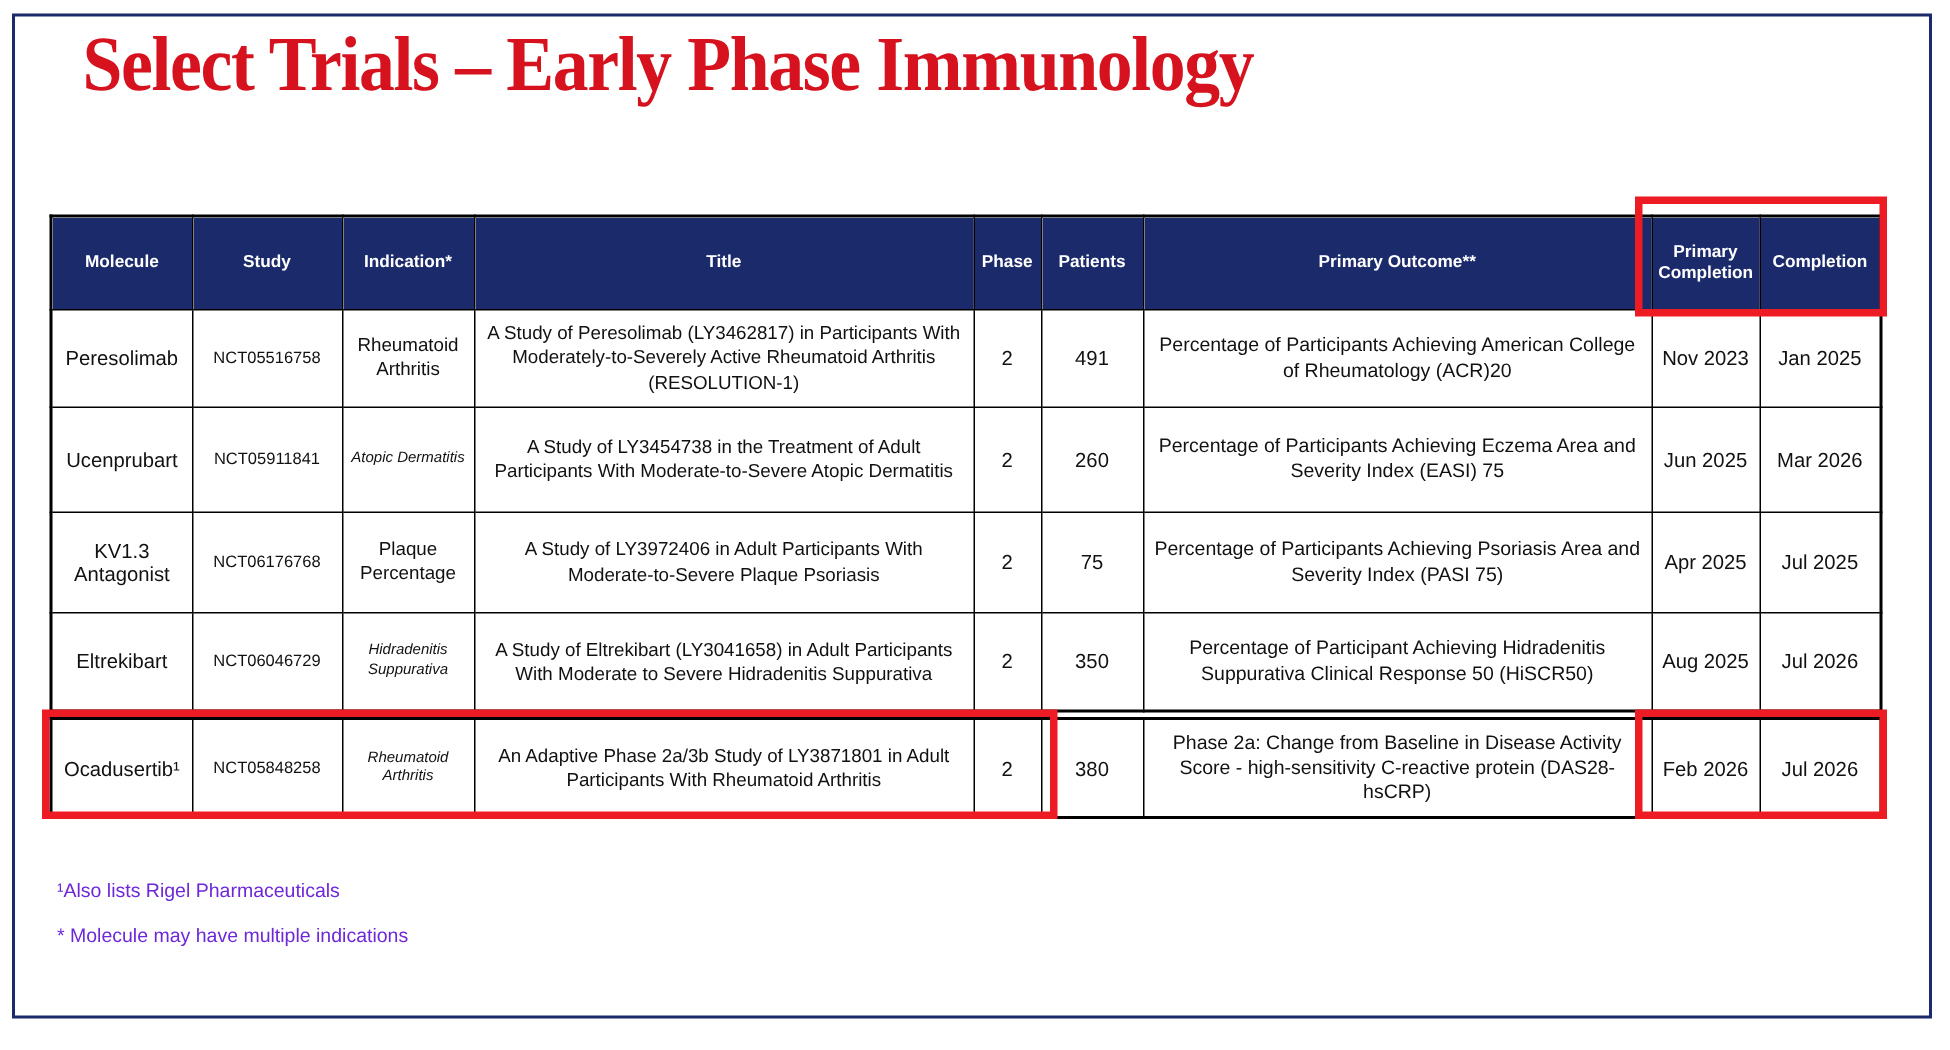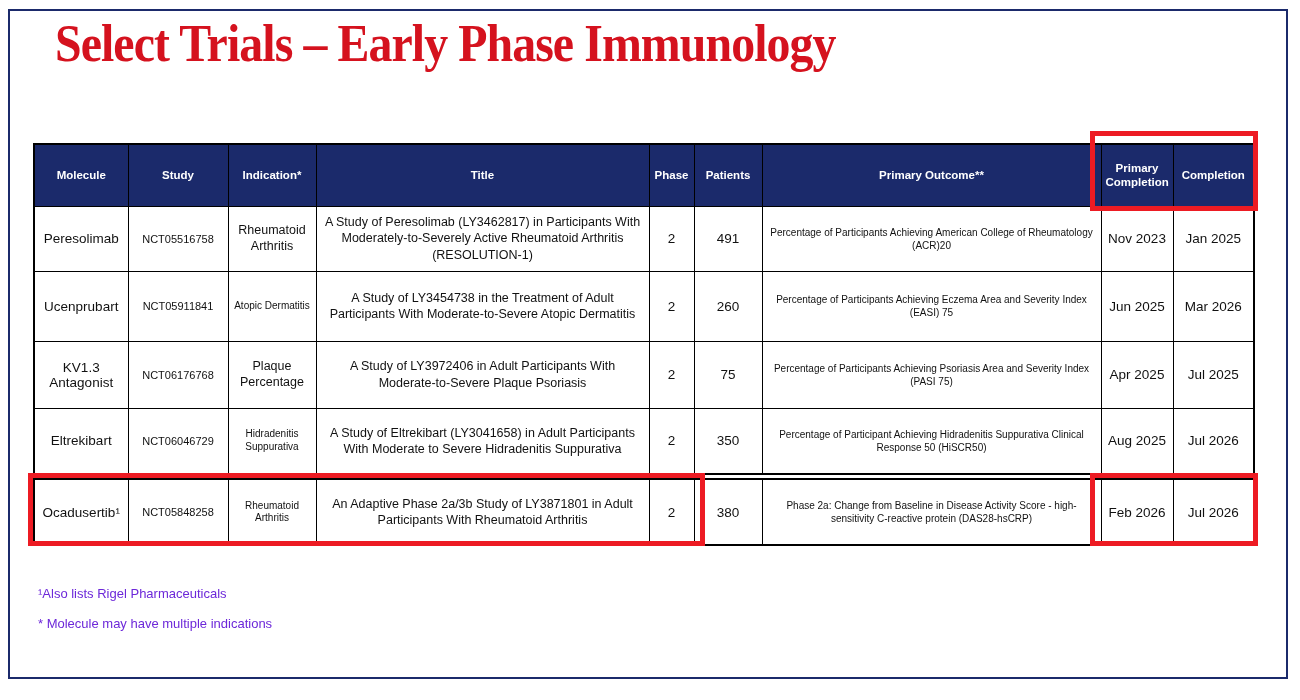--- a/index.html
+++ b/index.html
@@ -66,24 +66,24 @@
   tr.r0 { height: 65px; }
   tr.r1 { height: 70px; }
   tr.r2 { height: 67px; }
   tr.r3 { height: 66px; }
   table.row5 { margin-top: 3px; }
   table.row5 tr { height: 66px; }
 
   td.molecule  { font-size: 13.5px; }
   td.study     { font-size: 11px; }
   td.indication{ font-size: 12.5px; line-height: 1.25; }
-  td.indication.small { font-size: 10px; }
+  td.indication.small { font-size: 10px; font-style: italic; }
   td.title-cell{ font-size: 12.5px; line-height: 1.3; }
   td.phase, td.patients, td.date { font-size: 13.5px; }
-  td.outcome   { font-size: 10px; line-height: 1.3; margin-top: 36px; }
+  td.outcome   { font-size: 13px; line-height: 1.3; margin-top: 36px; }
 
   .hl {
     position: absolute;
     border: 5px solid #ed1b23;
     box-sizing: border-box;
     pointer-events: none;
     background: transparent;
   }
   .hl-header     { left: 1090px; top: 131px; width: 168px; height: 80px; }
   .hl-row5-left  { left: 28px;   top: 473px; width: 677px; height: 73px; }

